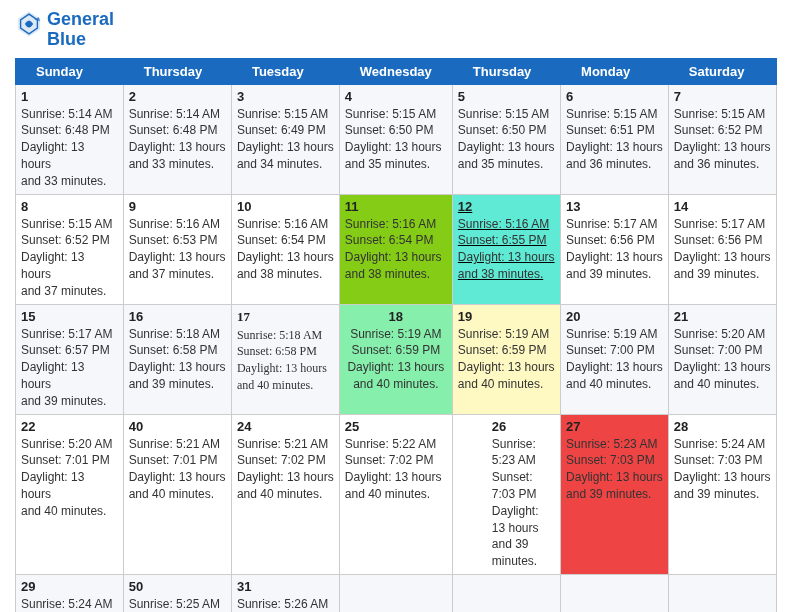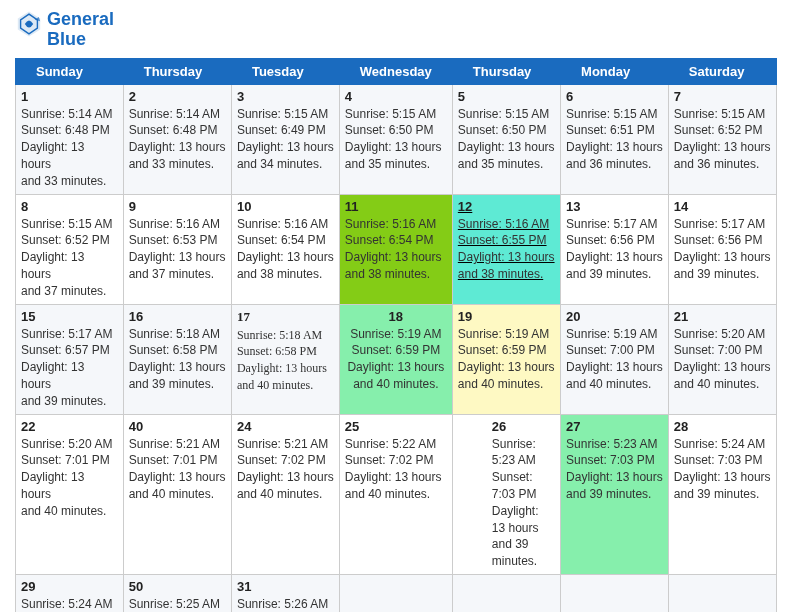--- a/index.html
+++ b/index.html
@@ -313,21 +313,21 @@
 Daylight: 13 hours
 and 40 minutes.</div>
           </td>
           <td style="background: rgb(255, 255, 255); padding-left: 39px;">
             <span class="day-num">26</span>
             <div class="day-info" style="white-space: pre-line;">Sunrise: 5:23 AM
 Sunset: 7:03 PM
 Daylight: 13 hours
 and 39 minutes.</div>
           </td>
-          <td style="background: #86efac; margin-top: 45px;">
+          <td style="background: #ef4444; margin-top: 45px;">
             <span class="day-num">27</span>
             <div class="day-info" style="white-space: pre-line;">Sunrise: 5:23 AM
 Sunset: 7:03 PM
 Daylight: 13 hours
 and 39 minutes.</div>
           </td>
           <td style="background: rgb(255, 255, 255);">
             <span class="day-num">28</span>
             <div class="day-info" style="white-space: pre-line;">Sunrise: 5:24 AM
 Sunset: 7:03 PM

